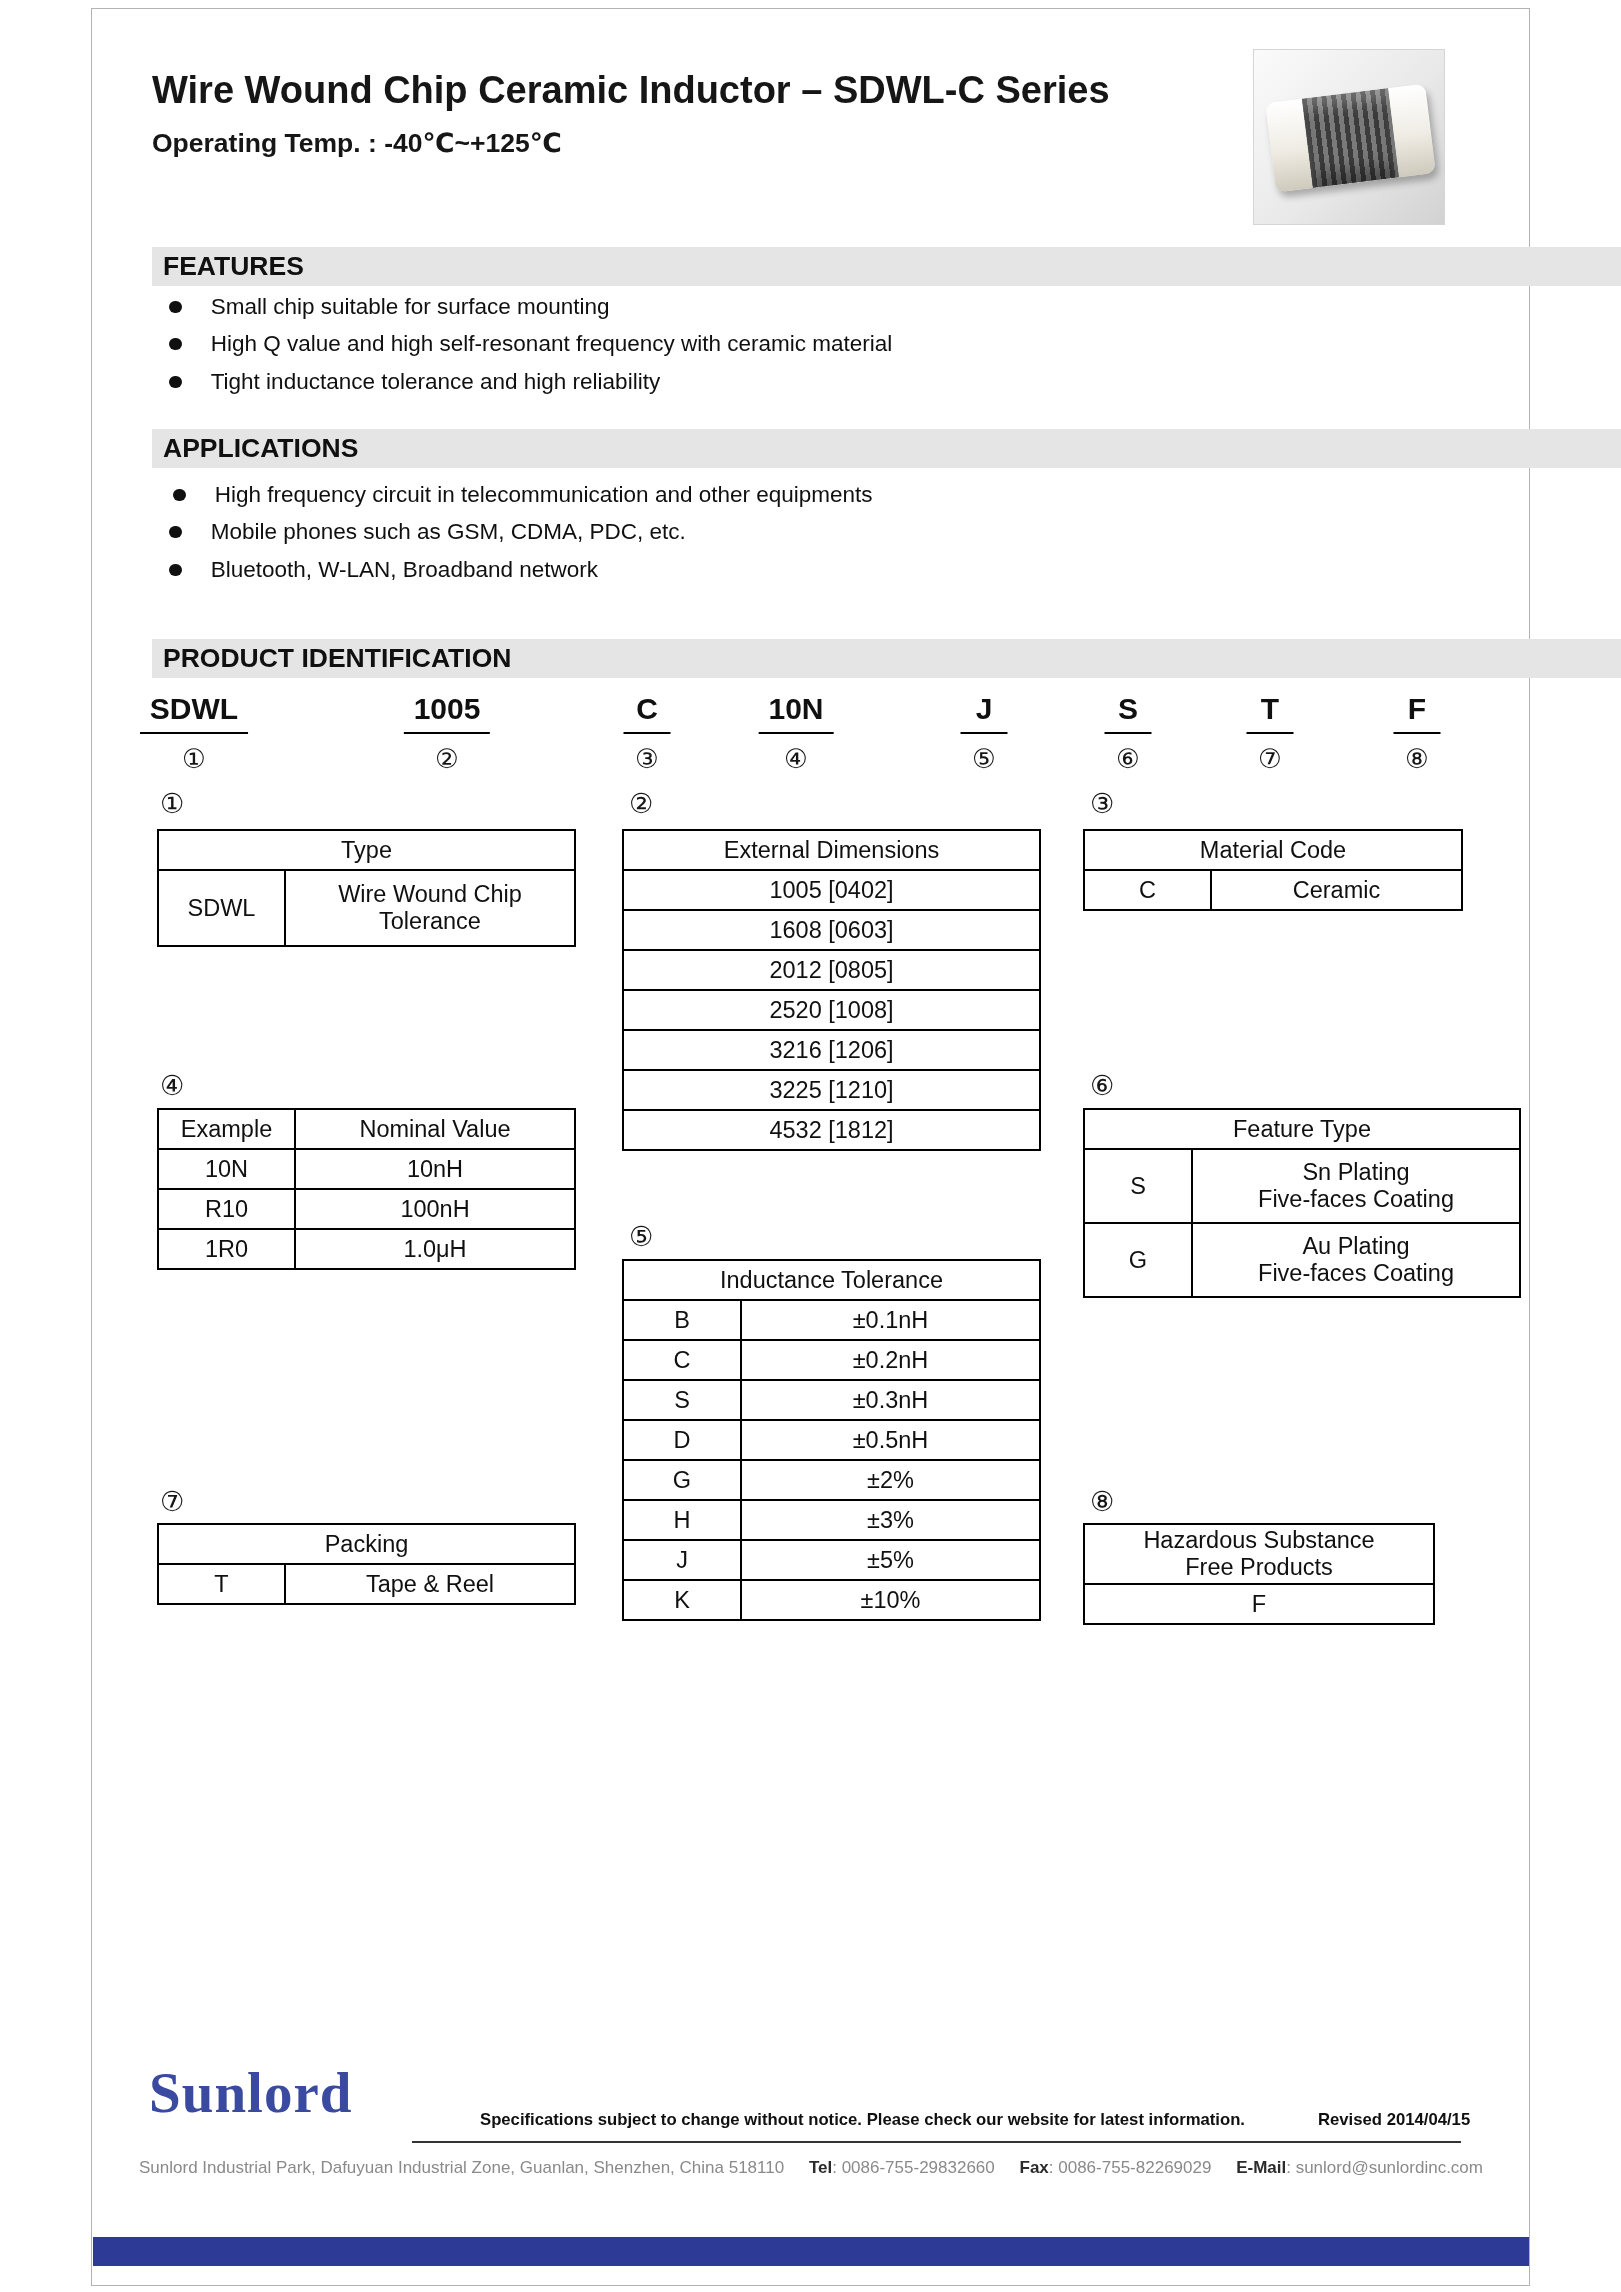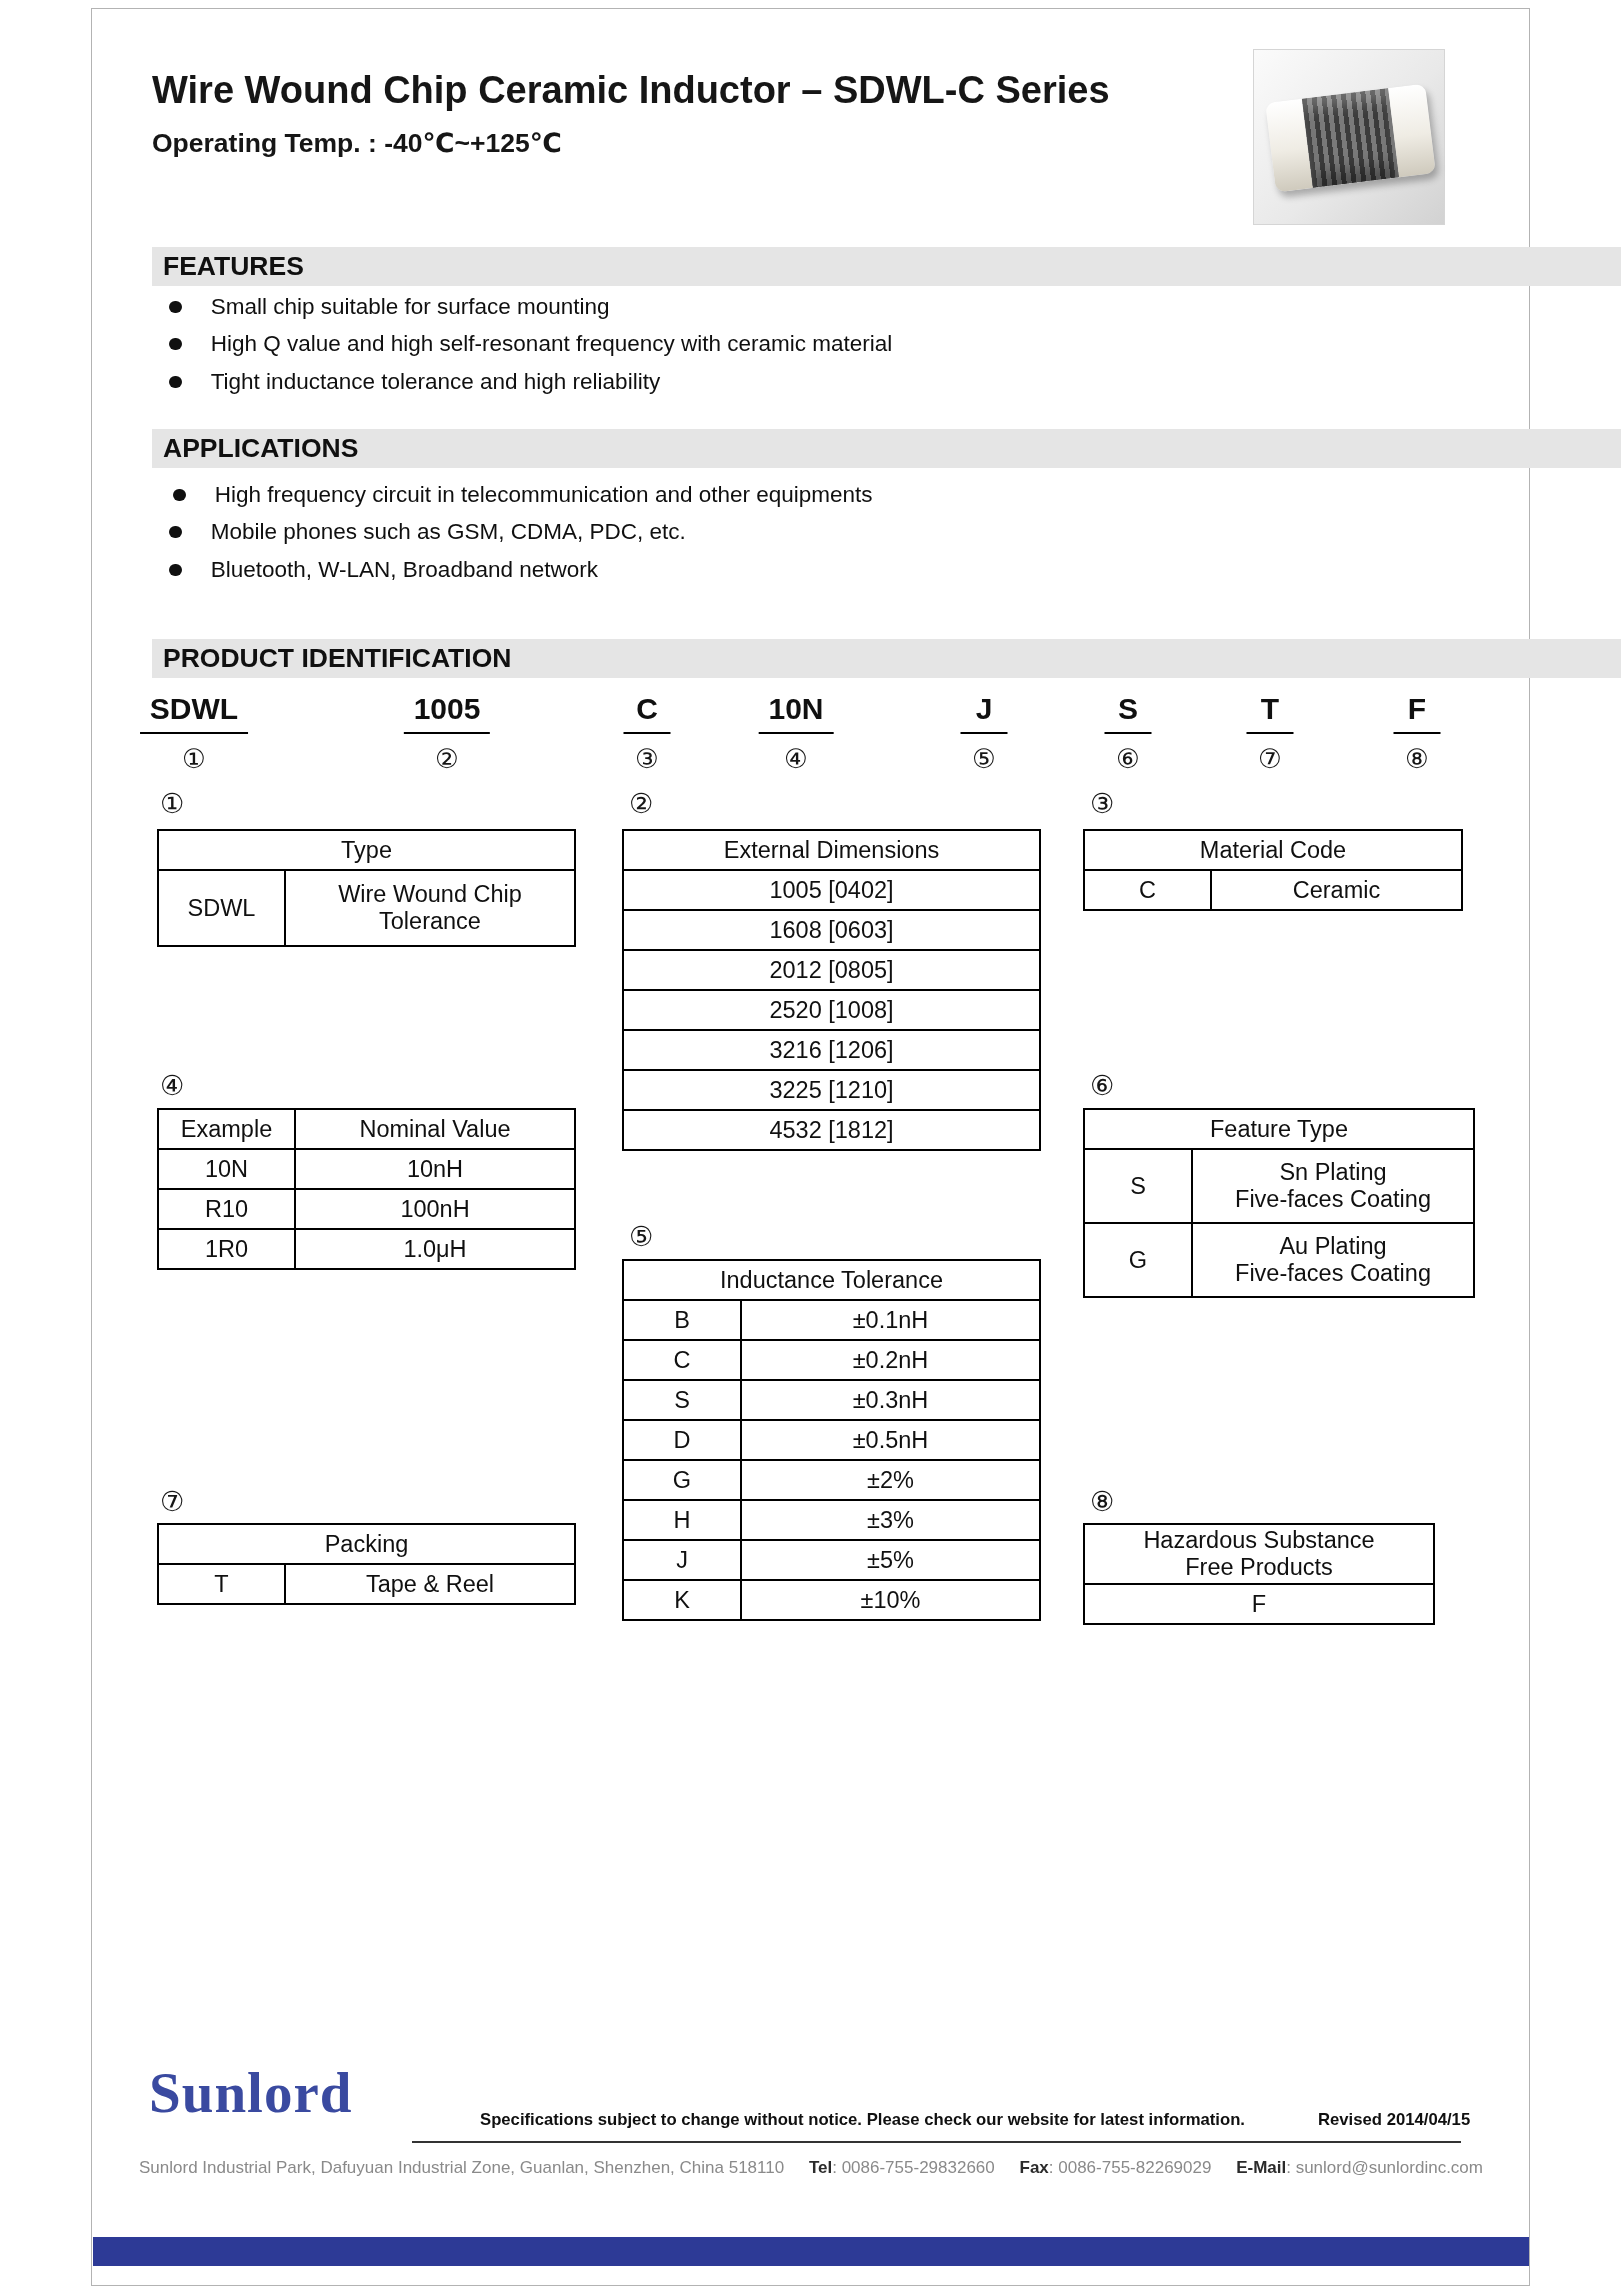--- a/index.html
+++ b/index.html
@@ -42,21 +42,21 @@
   .m4{left:160px;top:1070px;} .m6{left:1090px;top:1070px;}
   .m5{left:629px;top:1221px;} .m7{left:160px;top:1486px;} .m8{left:1090px;top:1486px;}
 
   .tbl { position:absolute; border-collapse:collapse; table-layout:fixed; font-size:23.5px; border:2.9px solid #000; background:#fff; }
   .tbl th,.tbl td { border:2px solid #000; font-weight:normal; text-align:center; vertical-align:middle;
     height:40px; padding:2px 5.9px; color:#101010; }
   .tbl-type{left:157px;top:829px;width:419px;padding-left:21px;}
   .tbl-dim{left:622px;top:829px;width:419px;}
   .tbl-mat{left:1083px;top:829px;width:380px;}
   .tbl-nom{left:157px;top:1108px;width:419px;}
-  .tbl-feat{left:1083px;top:1108px;width:392px;}
+  .tbl-feat{left:1083px;top:1108px;width:438px;}
   .tbl-tol{left:622px;top:1259px;width:419px;}
   .tbl-pack{left:157px;top:1523px;width:419px;}
   .tbl-haz{left:1083px;top:1523px;width:352px;}
   .row-tall td{height:76px;}
   .row-2line td{height:74px;}
   .haz-head{height:74px;}
 
   .logo { position:absolute; left:149px; top:2060px; font-family:"Liberation Serif","DejaVu Serif",serif;
     font-size:57px; font-weight:bold; color:#3a4aa0; letter-spacing:1px; }
   .footer-notice { position:absolute; left:480px; top:2110px; font-size:16.7px; font-weight:bold; color:#101010; }

